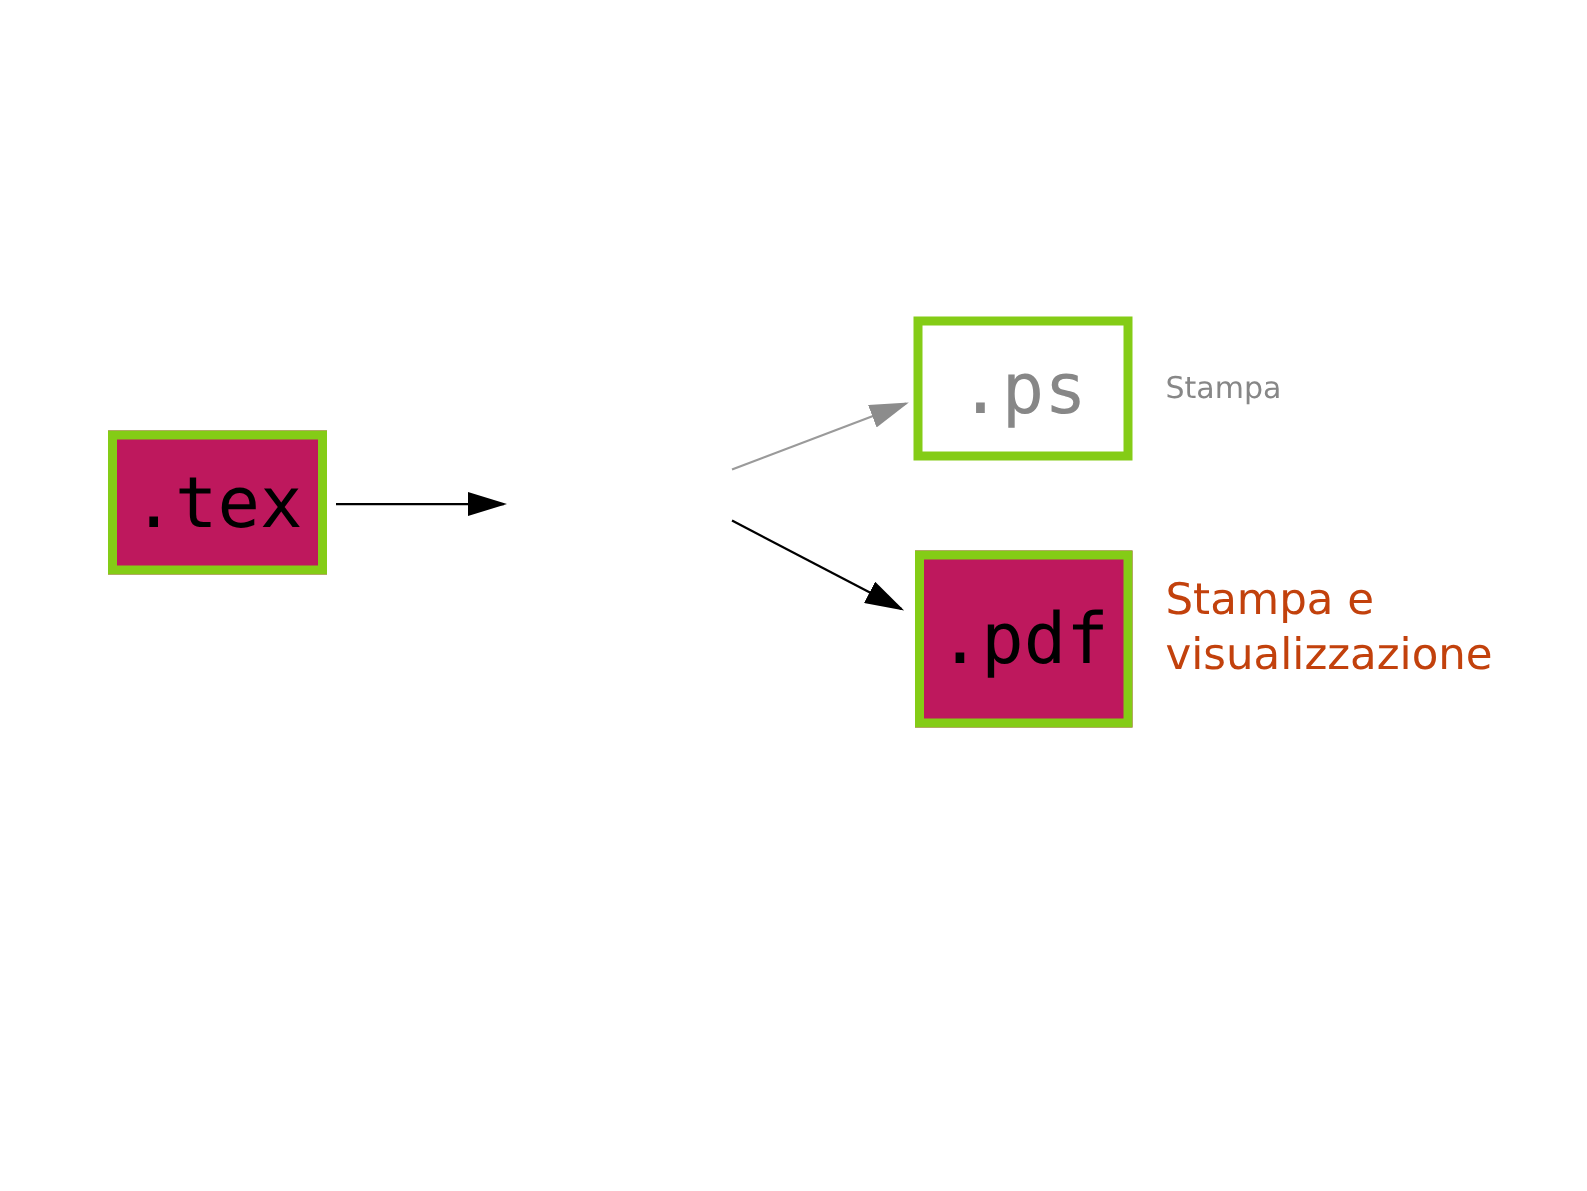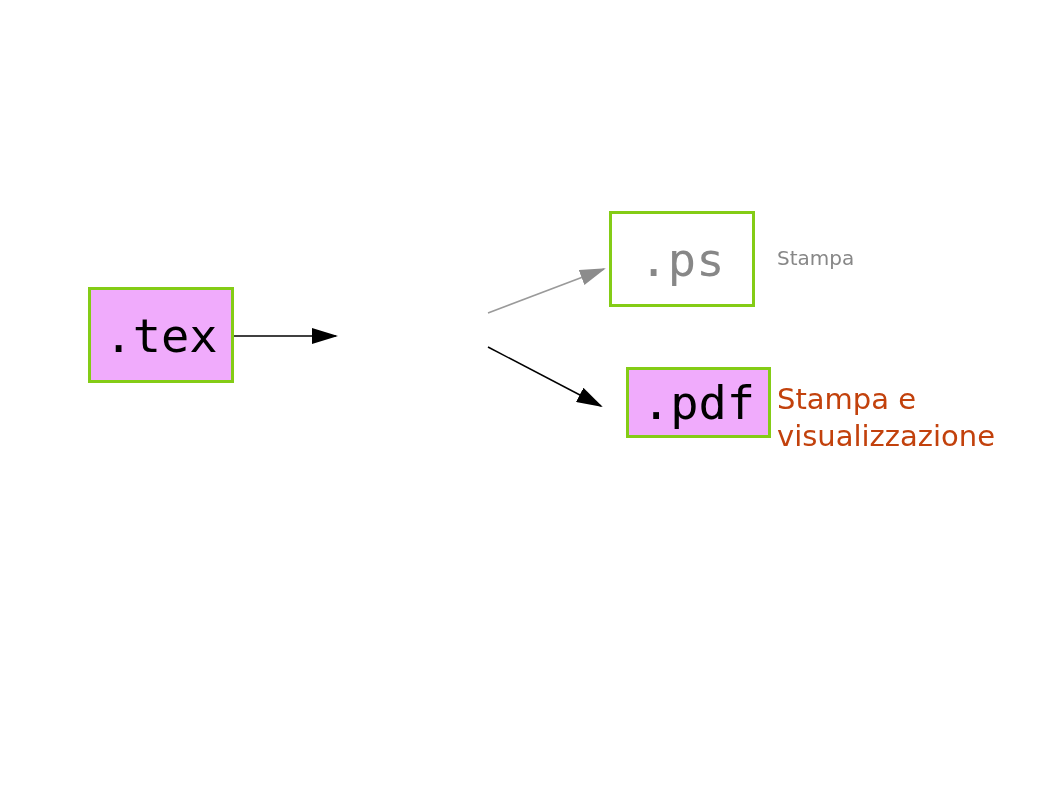--- a/index.html
+++ b/index.html
@@ -13,32 +13,32 @@
 
   .arrow-layer {
     position: absolute; left: 0; top: 0;
     width: 1058px; height: 794px;
     pointer-events: none;
   }
 
   .node {
     position: absolute;
     display: flex; align-items: center; justify-content: center;
-    border: 3px solid #84cc16;
+    border: 6px solid #84cc16;
     font-family: "DejaVu Sans Mono", "Liberation Mono", monospace;
     font-size: 47px;
     color: #000000;
   }
-  .node-filled { background: #f0abfc; margin-left: 16px; }
+  .node-filled { background: #be185d; }
   .node-plain  { background: #ffffff; color: #878787; }
 
   .node-tex { left: 72px;  top: 287px; width: 146px; height: 96px; }
   .node-dvi { left: 338px; top: 286px; width: 146px; height: 97px; }
   .node-ps  { left: 609px; top: 211px; width: 146px; height: 96px; }
-  .node-pdf { left: 610px; top: 367px; width: 145px; height: 71px; }
+  .node-pdf { left: 610px; top: 367px; width: 145px; height: 118px; }
 
   .annotation {
     position: absolute;
     font-size: 29px;
     line-height: 37px;
     color: #c2410c;
   }
   .annotation-ps {
     left: 777px; top: 240px;
     color: #878787;

